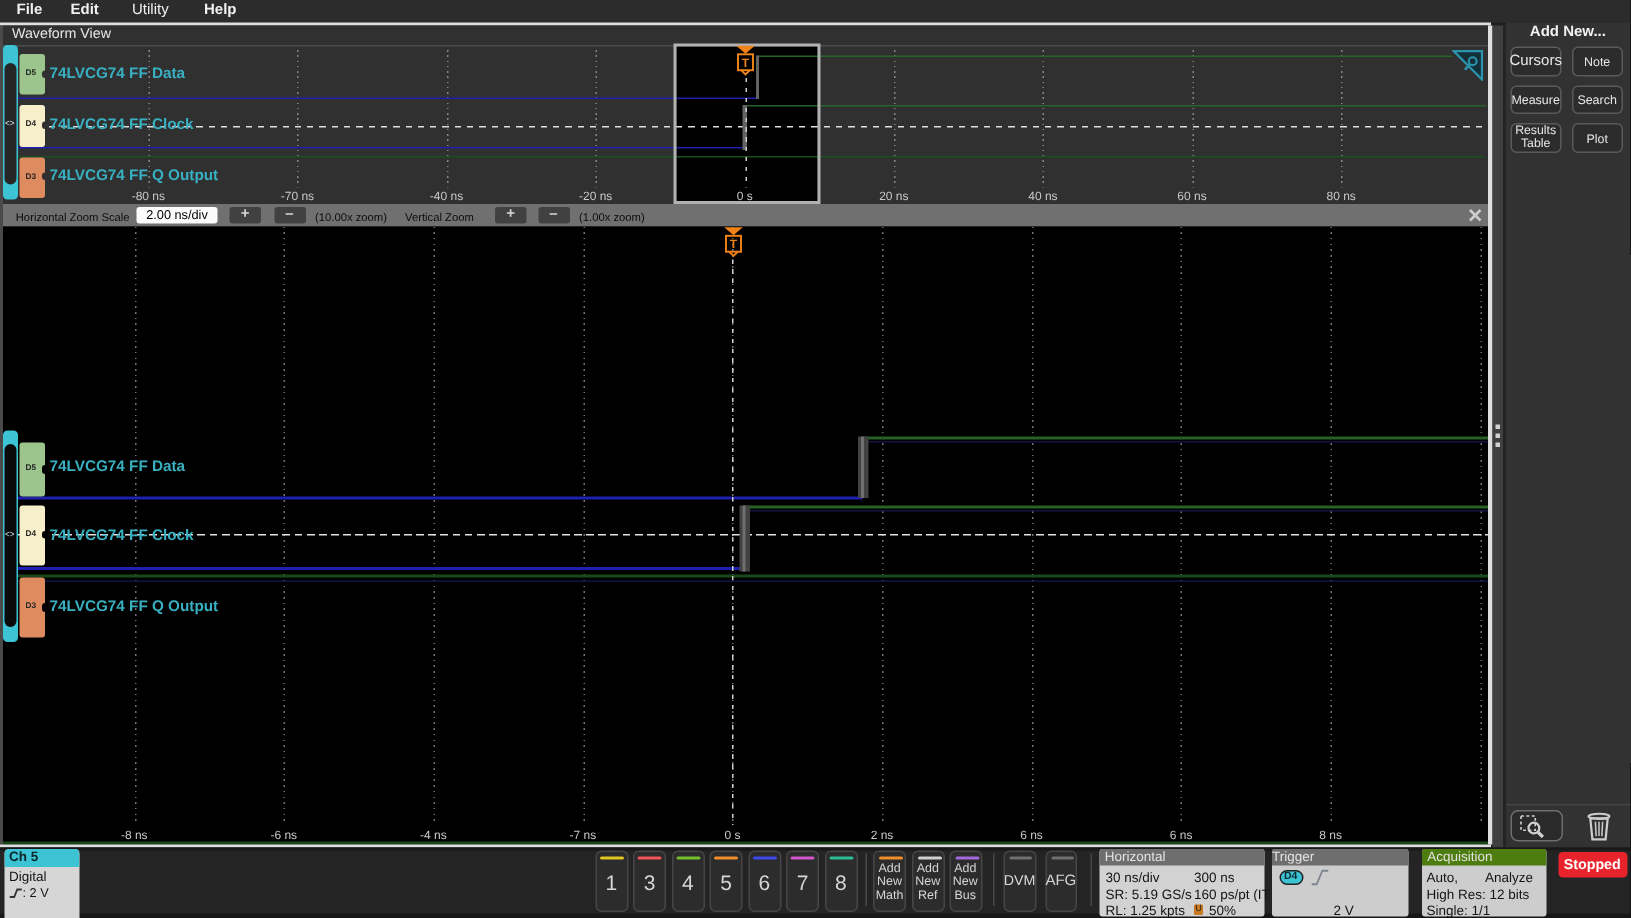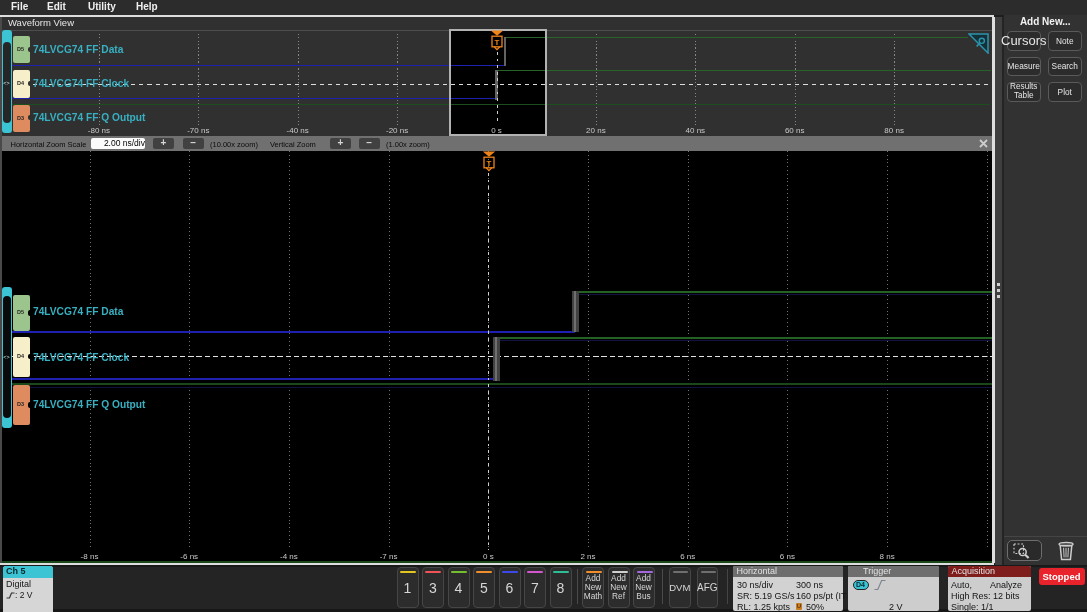--- a/index.html
+++ b/index.html
@@ -13,21 +13,21 @@
 .axl{position:absolute;font-size:8px;color:#c9c9c9;transform:translateX(-50%);white-space:nowrap}
 .btn{position:absolute;background:#2c2c2c;border:1px solid #5a5a5a;border-radius:4px;color:#e6e6e6;display:flex;align-items:center;justify-content:center;box-sizing:border-box}
 .bbtn{position:absolute;background:#2c2c2c;border:1px solid #464646;border-radius:4px;color:#d6d6d6;display:flex;align-items:center;justify-content:center;box-sizing:border-box}
 .strip{position:absolute;height:2px;border-radius:1px}
 .ptxt{font-size:9px;color:#141414;position:absolute;white-space:nowrap}
 </style></head><body>
 
 <div class="a" style="left:0;top:0;width:1087px;height:15px;background:#2c2c2c"></div>
 <div class="a" style="top:1px;left:11px;font-size:10px;font-weight:bold;color:#f0f0f0">File</div>
 <div class="a" style="top:1px;left:47px;font-size:10px;font-weight:bold;color:#f0f0f0">Edit</div>
-<div class="a" style="top:1px;left:88px;font-size:10px;font-weight:bold;color:#f0f0f0">Utility</div>
+<div class="a" style="top:1px;left:88px;font-size:10px;font-weight:normal;color:#f0f0f0">Utility</div>
 <div class="a" style="top:1px;left:136px;font-size:10px;font-weight:bold;color:#f0f0f0">Help</div>
 
 <div class="a" style="left:0;top:15px;width:994px;height:2px;background:#dedede"></div>
 <div class="a" style="left:0;top:17px;width:2px;height:548px;background:#4a4a4a"></div>
 
 <div class="a" style="left:2px;top:17px;width:990px;height:118.5px;background:#303030"></div>
 <div class="a" style="left:8px;top:17px;font-size:9.5px;color:#e6e6e6">Waveform View</div>
 
 <div>
     <div class="vgrid" style="left:98.89999999999998px;top:30px;height:95px"></div>
@@ -94,21 +94,21 @@
 <div class="lbl" style="left:33px;top:111.5px">74LVCG74 FF Q Output</div>
 
 <svg class="a" style="left:967.5px;top:33px" width="21" height="21" viewBox="0 0 21 21">
 <path d="M1 1 L20 1 L20 20 Z" fill="#14313a" stroke="#2b93ab" stroke-width="1.5"></path>
 <circle cx="13.8" cy="7.8" r="2.6" fill="none" stroke="#2b93ab" stroke-width="1.4"></circle>
 <path d="M12 9.9 L8.6 13.5" stroke="#2b93ab" stroke-width="1.7"></path>
 </svg>
 
 <div class="a" style="left:2px;top:135.5px;width:990px;height:15px;background:#707070"></div>
 <div class="a" style="left:10.5px;top:139.5px;font-size:7.5px;color:#0c0c0c">Horizontal Zoom Scale</div>
-<div class="a" style="left:91px;top:137.5px;width:54px;height:11.5px;background:#fbfbfb;border-radius:2px;font-size:8.5px;color:#000;text-align:right;line-height:11.5px">2.00 ns/div</div>
+<div class="a" style="left:91px;top:137.5px;width:54px;height:11.5px;background:#fbfbfb;border-radius:2px;font-size:8.5px;color:#000;text-align:center;line-height:11.5px">2.00 ns/div</div>
 <div class="a" style="left:153px;top:137.5px;width:21px;height:11px;background:#414141;border-radius:2px;color:#d6d6d6;font-size:10px;font-weight:bold;text-align:center;line-height:10px">+</div>
 <div class="a" style="left:182.5px;top:137.5px;width:21px;height:11px;background:#414141;border-radius:2px;color:#d6d6d6;font-size:10px;font-weight:bold;text-align:center;line-height:9px">–</div>
 <div class="a" style="left:210px;top:139.5px;font-size:7.5px;color:#0c0c0c">(10.00x zoom)</div>
 <div class="a" style="left:270px;top:139.5px;font-size:7.5px;color:#0c0c0c">Vertical Zoom</div>
 <div class="a" style="left:330px;top:137.5px;width:21px;height:11px;background:#414141;border-radius:2px;color:#d6d6d6;font-size:10px;font-weight:bold;text-align:center;line-height:10px">+</div>
 <div class="a" style="left:358.5px;top:137.5px;width:21px;height:11px;background:#414141;border-radius:2px;color:#d6d6d6;font-size:10px;font-weight:bold;text-align:center;line-height:9px">–</div>
 <div class="a" style="left:386px;top:139.5px;font-size:7.5px;color:#0c0c0c">(1.00x zoom)</div>
 <svg class="a" style="left:979px;top:139px" width="9" height="9" viewBox="0 0 9 9">
     <path d="M1 1 L8 8 M8 1 L1 8" stroke="#cdcdcd" stroke-width="1.8"></path>
   </svg>
@@ -184,21 +184,21 @@
 
 <div class="a" style="left:992px;top:17px;width:2.5px;height:546px;background:#dfdfdf"></div>
 <div class="a" style="left:994.5px;top:17px;width:8.5px;height:548px;background:#3f3f3f"></div>
 <div class="a" style="left:1002px;top:17px;width:1.5px;height:548px;background:#242424"></div>
 <div class="a" style="left:997px;top:283px;width:2.5px;height:2.5px;background:#d0d0d0"></div>
 <div class="a" style="left:997px;top:289px;width:2.5px;height:2.5px;background:#d0d0d0"></div>
 <div class="a" style="left:997px;top:295px;width:2.5px;height:2.5px;background:#d0d0d0"></div>
 
 <div class="a" style="left:1003.5px;top:15px;width:83.5px;height:550px;background:#323232"></div>
 <div class="a" style="left:1003.5px;top:16px;width:83.5px;text-align:center;font-size:10px;font-weight:bold;color:#f2f2f2">Add New...</div>
-<div class="btn" style="left:1006.5px;top:31px;width:34.5px;height:19.5px;font-size:13px">Cursors</div>
+<div class="btn" style="left:1006.5px;top:31px;width:34.5px;height:19.5px;font-size:10px">Cursors</div>
 <div class="btn" style="left:1047.5px;top:31px;width:34.5px;height:19.5px;font-size:8.3px">Note</div>
 <div class="btn" style="left:1006.5px;top:56.5px;width:34.5px;height:19.5px;font-size:8.3px">Measure</div>
 <div class="btn" style="left:1047.5px;top:56.5px;width:34.5px;height:19.5px;font-size:8.3px">Search</div>
 <div class="btn" style="left:1006.5px;top:82px;width:34.5px;height:19.5px;font-size:8.2px;line-height:8.4px;text-align:center">Results<br>Table</div>
 <div class="btn" style="left:1047.5px;top:82px;width:34.5px;height:19.5px;font-size:8.3px">Plot</div>
 
 <div class="a" style="left:1003.5px;top:535.5px;width:83.5px;height:1px;background:#454545"></div>
 <div class="btn" style="left:1007px;top:540px;width:35px;height:20.5px;border-color:#6e6e6e;border-radius:5px;background:#2a2a2a"></div>
 <svg class="a" style="left:1013px;top:542.5px" width="21" height="16" viewBox="0 0 21 16">
 <rect x="1" y="1" width="9.5" height="9.5" fill="none" stroke="#cfcfcf" stroke-width="1.1" stroke-dasharray="1.9 1.7"></rect>
@@ -261,29 +261,29 @@
 </div>
 <div class="ptxt" style="left:737px;top:579.5px">30 ns/div</div>
 <div class="ptxt" style="left:796px;top:579.5px">300 ns</div>
 <div class="ptxt" style="left:737px;top:590.5px">SR: 5.19 GS/s</div>
 <div class="ptxt" style="left:796px;top:590.5px">160 ps/pt (IT</div>
 <div class="ptxt" style="left:737px;top:601.5px">RL: 1.25 kpts</div>
 <div class="a" style="left:796px;top:602.5px;width:6px;height:7px;background:#c87a20;border-radius:1px;font-size:6px;color:#222;text-align:center;line-height:7px">U</div>
 <div class="ptxt" style="left:806px;top:601.5px">50%</div>
 
 <div class="a" style="left:848px;top:565.5px;width:91px;height:45px;background:#cdcdcd;border-radius:2px;overflow:hidden">
-<div style="height:11px;background:#6e6e6e;font-size:9px;color:#e3e3e3;padding-left:15px">Trigger</div>
+<div style="height:11px;background:#6e6e6e;font-size:9px;color:#e3e3e3;padding-left:0">Trigger</div>
 </div>
 <div class="a" style="left:852.5px;top:579.5px;width:16px;height:10px;background:#3cc3d4;border:1.5px solid #222;border-radius:5px;box-sizing:border-box;font-size:7px;font-weight:bold;color:#092a2e;text-align:center;line-height:7.5px">D4</div>
 <svg class="a" style="left:874px;top:578.5px" width="12" height="12" viewBox="0 0 12 12">
 <path d="M0.5 10.5 L3.8 10.5 L7.6 1.5 L11.5 1.5" fill="none" stroke="#7d8490" stroke-width="1.2"></path>
 </svg>
 <div class="ptxt" style="left:889px;top:602px">2 V</div>
 
 <div class="a" style="left:947.5px;top:565.5px;width:83.5px;height:45px;background:#cdcdcd;border-radius:2px;overflow:hidden">
-<div style="height:11px;background:#7f1d1d;font-size:9px;color:#e3e3e3;padding-left:4px">Acquisition</div>
+<div style="height:11px;background:#4d7c0f;font-size:9px;color:#e3e3e3;padding-left:4px">Acquisition</div>
 </div>
 <div class="ptxt" style="left:951px;top:579.5px">Auto,</div>
 <div class="ptxt" style="left:990px;top:579.5px">Analyze</div>
 <div class="ptxt" style="left:951px;top:590.5px">High Res: 12 bits</div>
 <div class="ptxt" style="left:951px;top:601.5px">Single: 1/1</div>
 
 <div class="a" style="left:1038.5px;top:567.5px;width:46px;height:17px;background:#e8232b;border-radius:3px;font-size:9.5px;font-weight:bold;color:#fff;text-align:center;line-height:17px">Stopped</div>
 
 </body></html>

